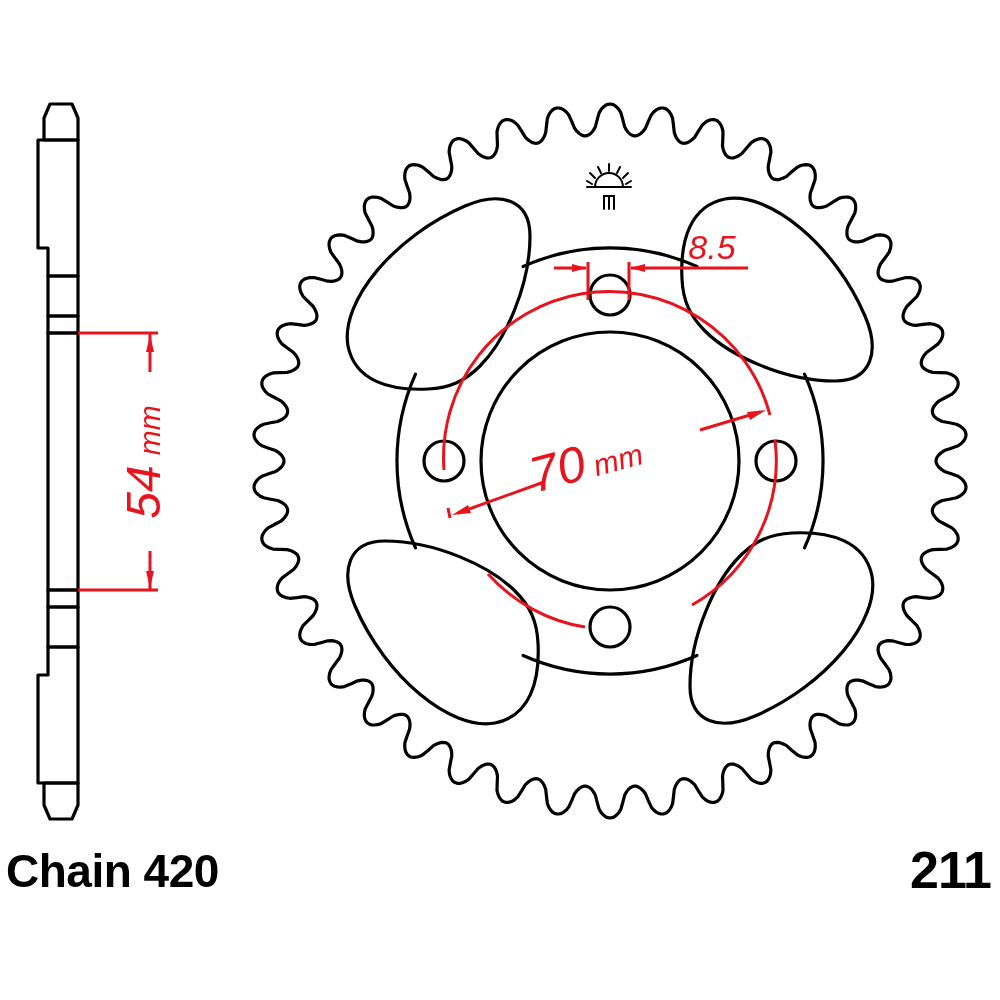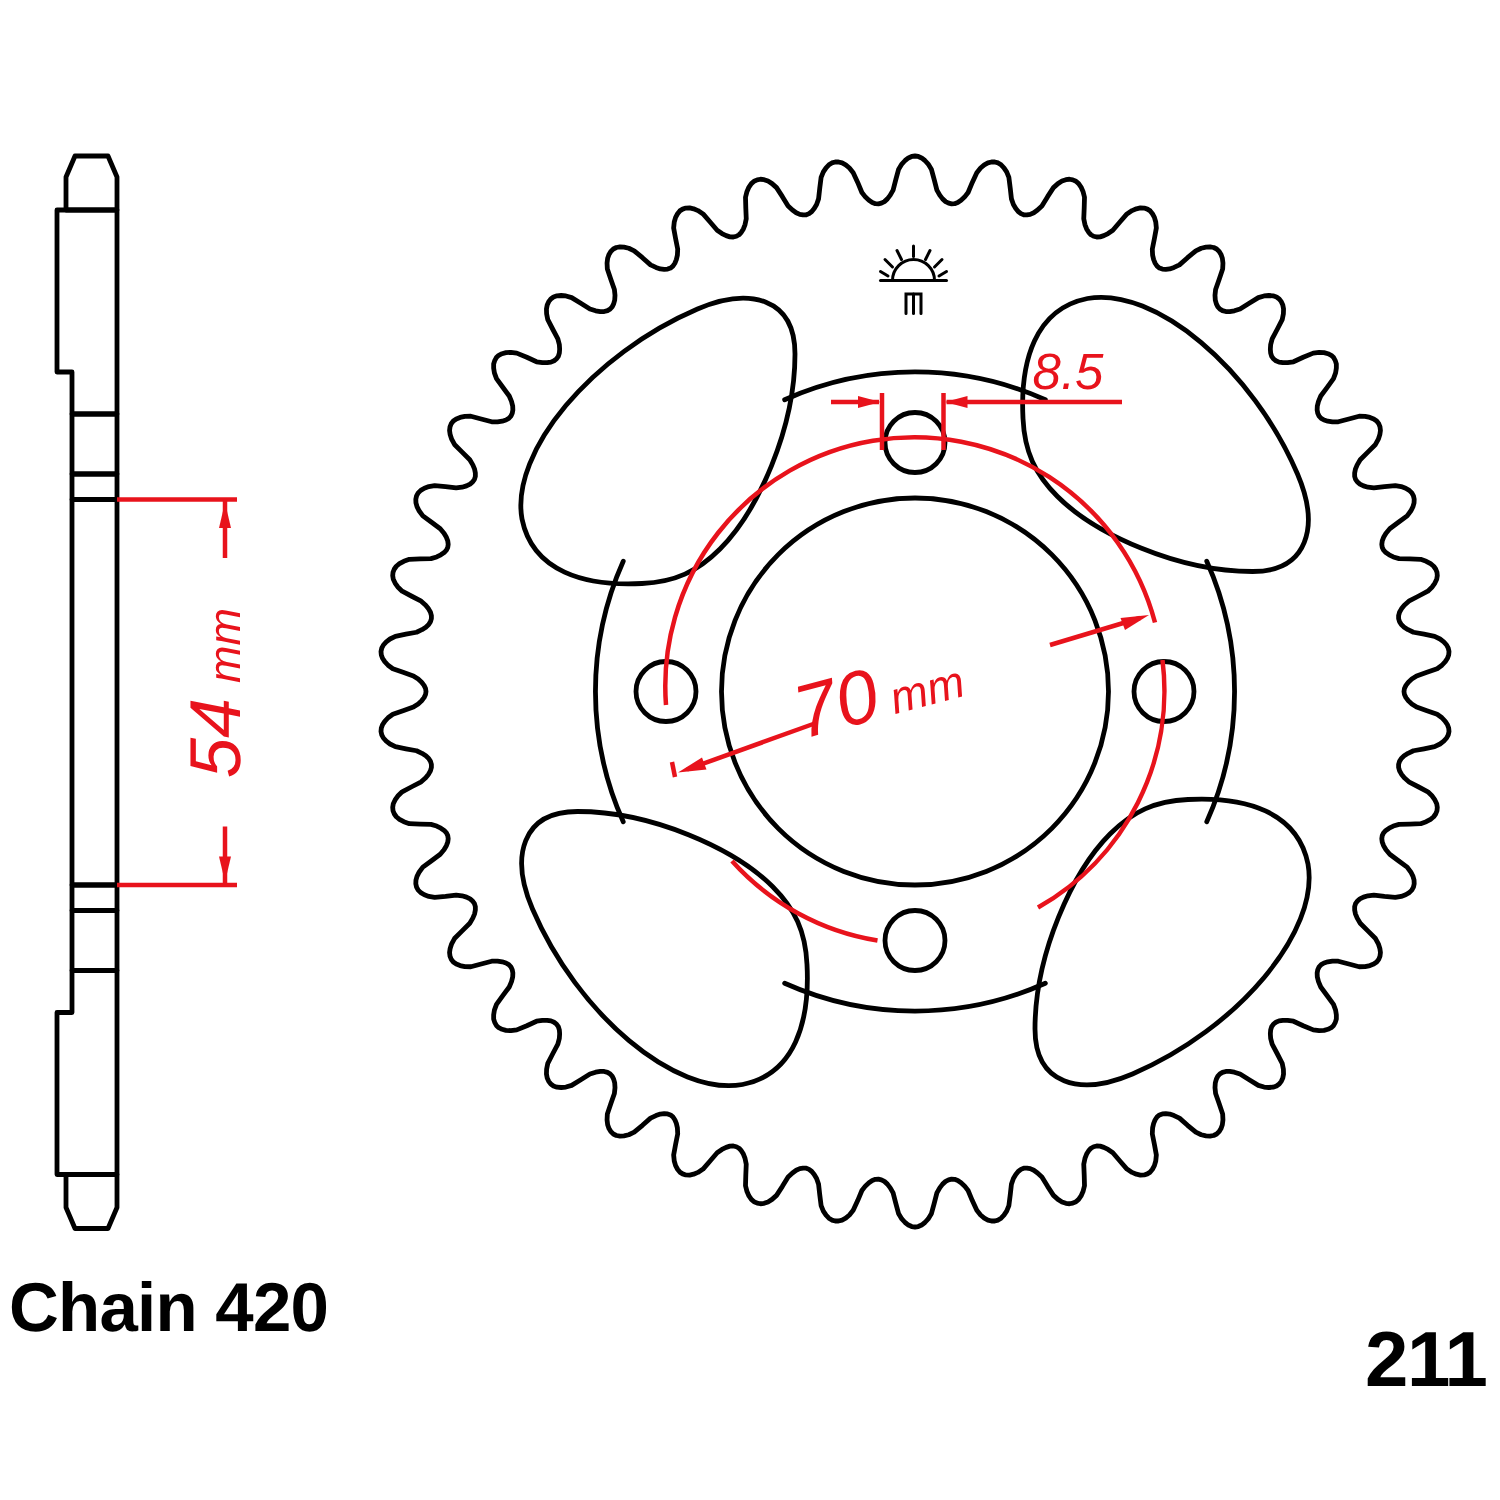--- a/index.html
+++ b/index.html
@@ -4,21 +4,21 @@
 <style>
   html, body { margin: 0; padding: 0; background: #ffffff; }
   body { width: 1000px; height: 1000px; overflow: hidden; position: relative; font-family: "Liberation Sans", sans-serif; }
   #stage { position: absolute; left: 0; top: 0; width: 1000px; height: 1000px; }
   .ink { fill: none; stroke: #000; stroke-width: 3.2; stroke-linejoin: round; stroke-linecap: round; }
   .red { fill: none; stroke: #e8131c; stroke-width: 3; stroke-linecap: butt; }
   .hatch { stroke: #000; stroke-width: 2.4; }
   .dimtext { fill: #e8131c; font-family: "Liberation Sans", sans-serif; font-style: italic; }
   .label { position: absolute; font-family: "Liberation Sans", sans-serif; font-weight: bold; color: #000000; white-space: nowrap; line-height: 1; }
   #chain-label { left: 6px; top: 848px; font-size: 46px; letter-spacing: -0.5px; }
-  #part-number { left: 910px; top: 844px; font-size: 52px; letter-spacing: -1px; margin-top: 37px; }
+  #part-number { left: 910px; top: 844px; font-size: 52px; letter-spacing: -1px; }
 </style>
 </head>
 <body>
 
 <svg id="stage" viewBox="0 0 1000 1000" xmlns="http://www.w3.org/2000/svg">
   <defs>
     <pattern id="hatchPat" patternUnits="userSpaceOnUse" width="14" height="14" patternTransform="rotate(-45)">
       <line x1="0" y1="0" x2="0" y2="14" class="hatch"></line>
     </pattern>
   </defs>

